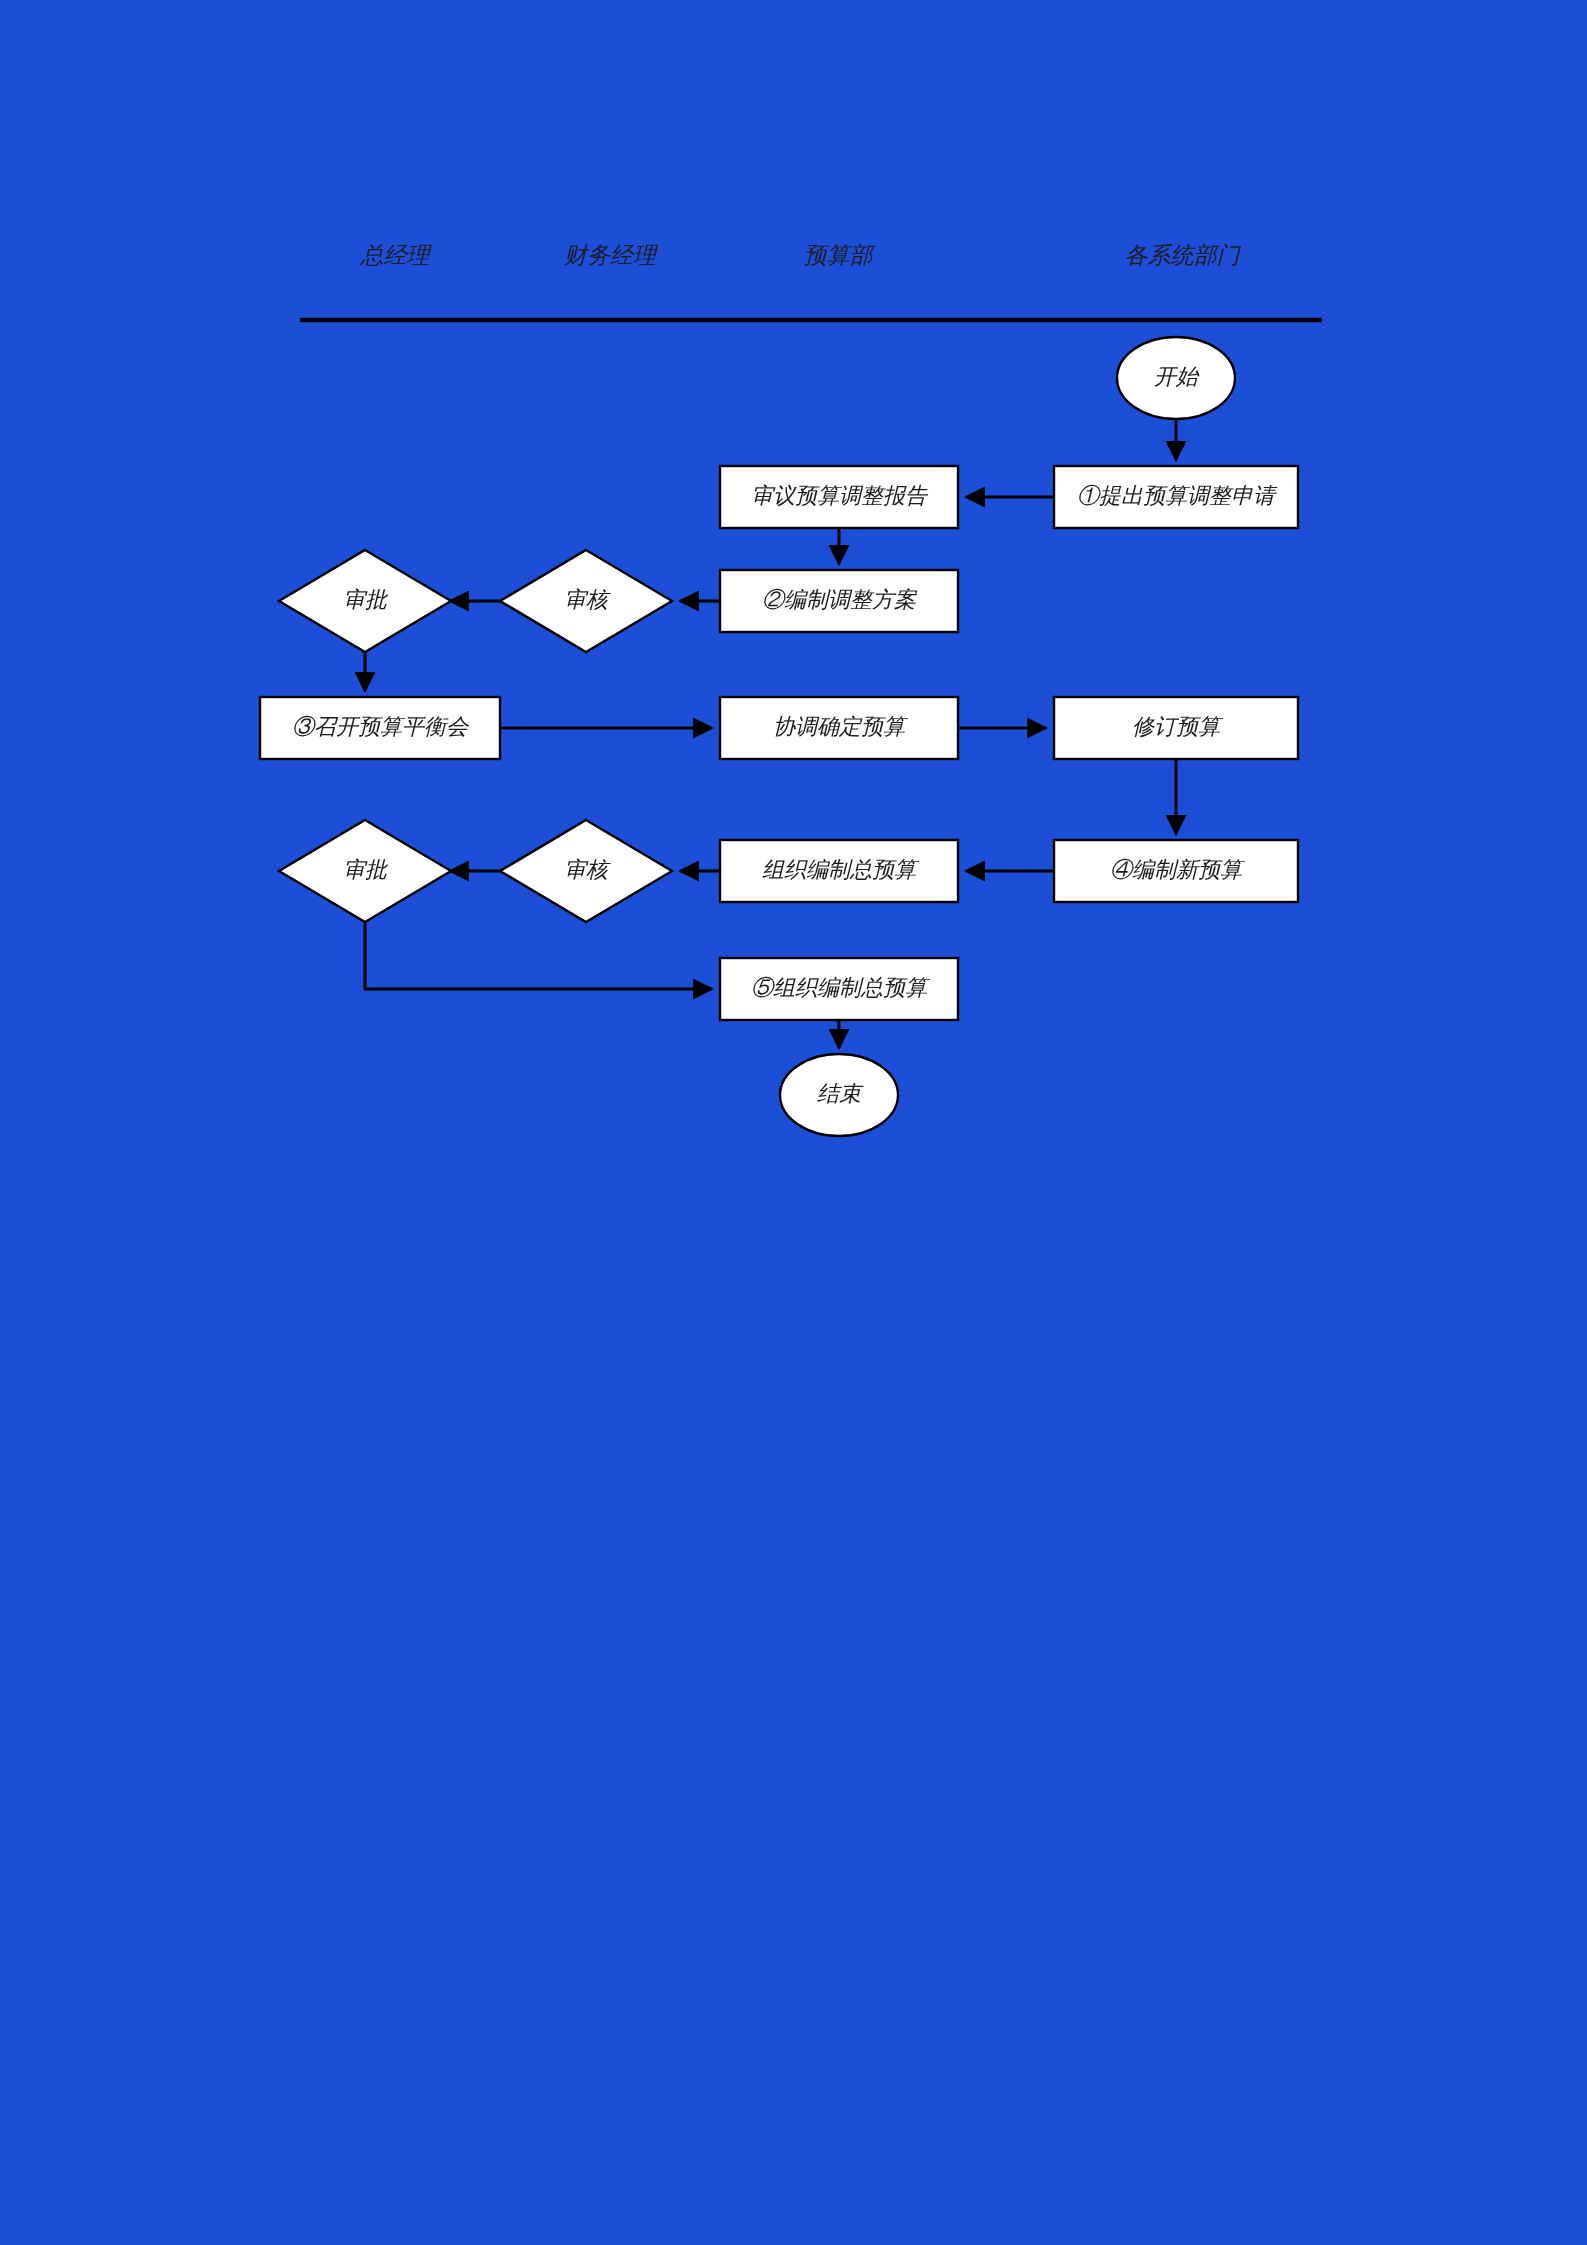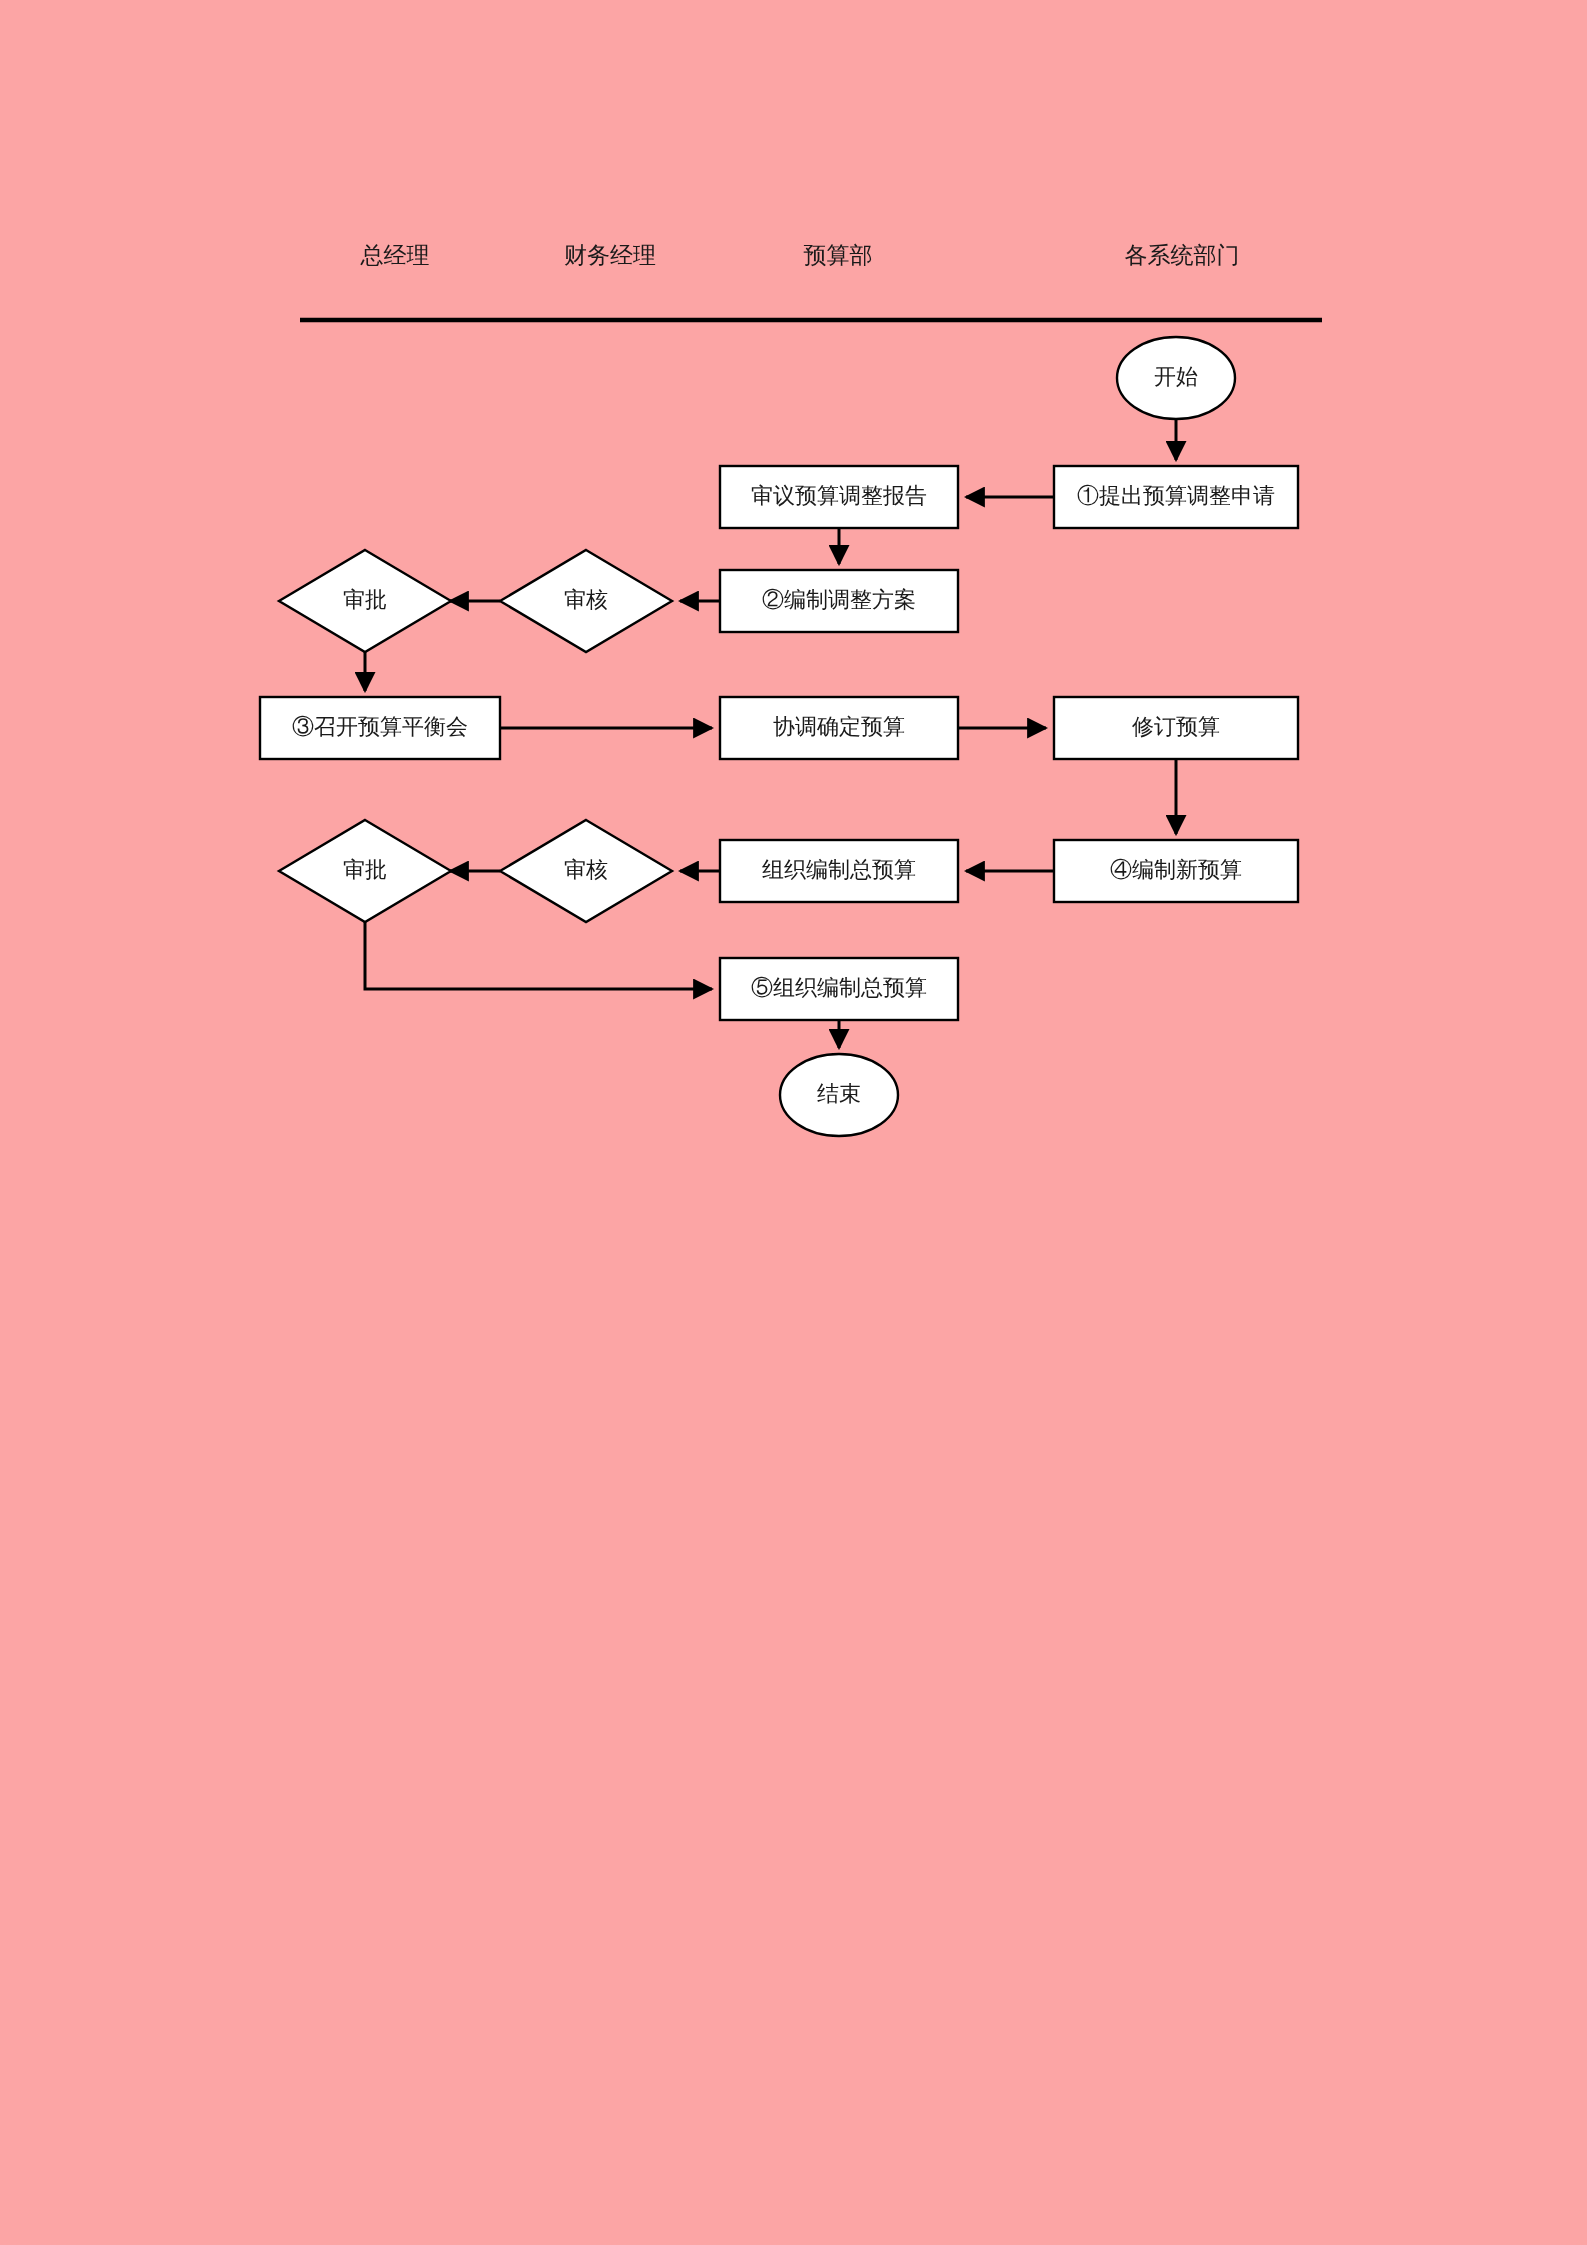--- a/index.html
+++ b/index.html
@@ -10,21 +10,22 @@
   body {
     width: 1587px;
     height: 2245px;
     font-family: "Liberation Serif", "DejaVu Serif", serif;
     overflow: hidden;
   }
   #page {
     position: relative;
     width: 1587px;
     height: 2245px;
-    background: #fca5a5;
+    background: #1d4ed8;
+    font-style: italic;
   }
   svg#flow {
     position: absolute;
     left: 0;
     top: 0;
     width: 1587px;
     height: 2245px;
   }
   .node-shape {
     fill: #ffffff;

